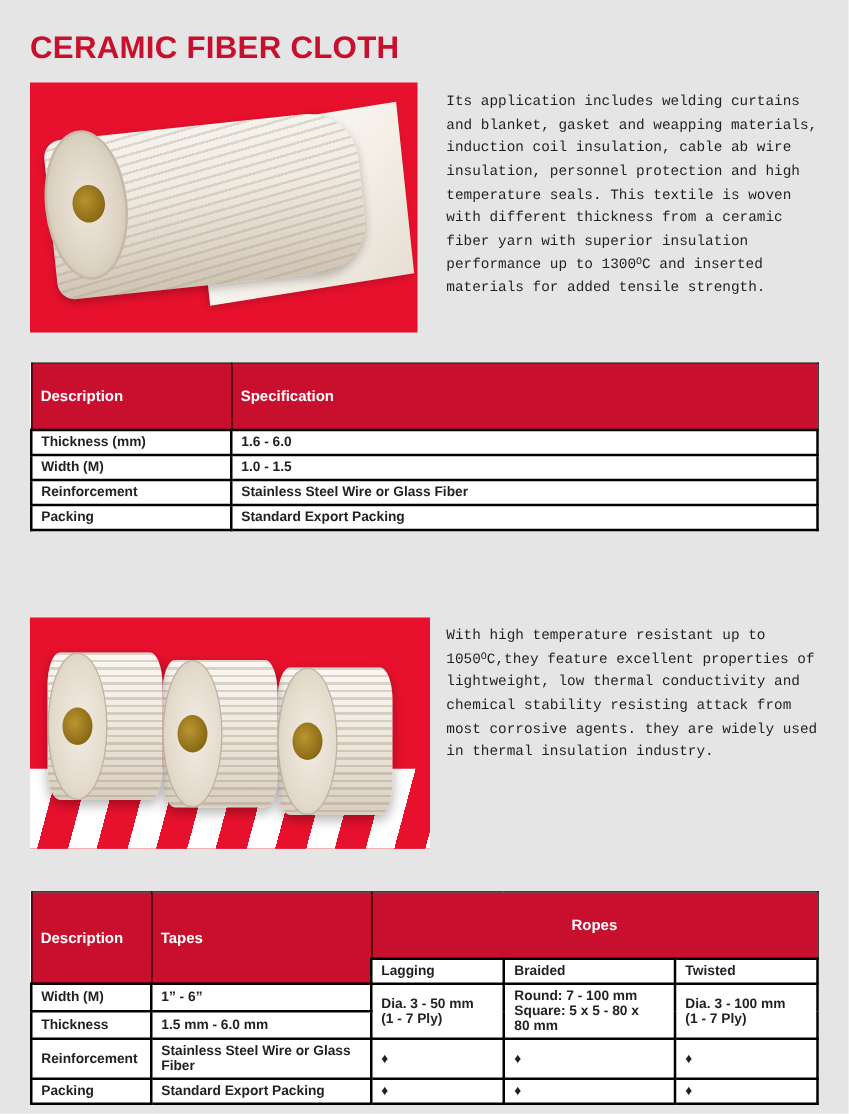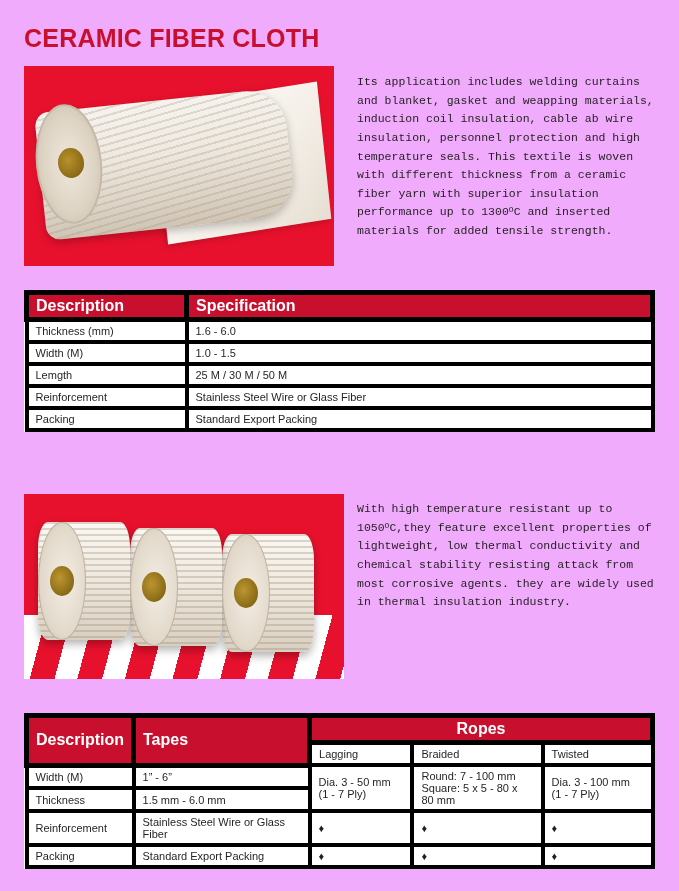--- a/index.html
+++ b/index.html
@@ -8,21 +8,21 @@
     padding: 0;
     width: 679px;
     height: 891px;
     background: #ffffff;
     font-family: "Liberation Sans", sans-serif;
   }
   .page {
     position: relative;
     width: 679px;
     height: 891px;
-    background: #f0abfc;
+    background: #e5e5e5;
     padding: 0 24px;
   }
   h1.section-title {
     color: #c8102e;
     font-size: 25px;
     font-weight: bold;
     letter-spacing: 0.2px;
     margin: 0;
     padding: 0;
     text-transform: uppercase;
@@ -162,32 +162,33 @@
     border-collapse: collapse;
     font-size: 11px;
     color: #231f20;
     background: #fff;
   }
   table.t1 { left: 24px; top: 290px; width: 631px; }
   table.t2 { left: 24px; top: 713px; width: 631px; }
   th {
     background: #c8102e;
     color: #ffffff;
-    font-size: 16px;
+    font-size: 12px;
     font-weight: bold;
     text-align: left;
-    padding: 2px 7px;
-    border: 5px solid #000000;
+    padding: 19px 7px;
+    border: 1px solid #000000;
   }
   th.center { text-align: center; }
   td {
-    border: 4px solid #000000;
+    border: 2px solid #000000;
     padding: 3px 7px;
     vertical-align: middle;
     height: 19px;
+    font-weight: bold;
   }
   td.center { text-align: left; }
   .t1 td.col1 { width: 160px; }
   .t2 td.col1 { width: 96px; }
   .t2 td.col2 { width: 176px; }
   .dot { font-size: 11px; color: #231f20; }
 </style>
 </head>
 <body>
 
@@ -217,24 +218,20 @@
       </tr>
     </thead>
     <tbody>
       <tr>
         <td class="col1">Thickness (mm)</td>
         <td>1.6 - 6.0</td>
       </tr>
       <tr>
         <td class="col1">Width (M)</td>
         <td>1.0 - 1.5</td>
-      </tr>
-      <tr>
-        <td class="col1">Lemgth</td>
-        <td>25 M / 30 M / 50 M</td>
       </tr>
       <tr>
         <td class="col1">Reinforcement</td>
         <td>Stainless Steel Wire or Glass Fiber</td>
       </tr>
       <tr>
         <td class="col1">Packing</td>
         <td>Standard Export Packing</td>
       </tr>
     </tbody>

